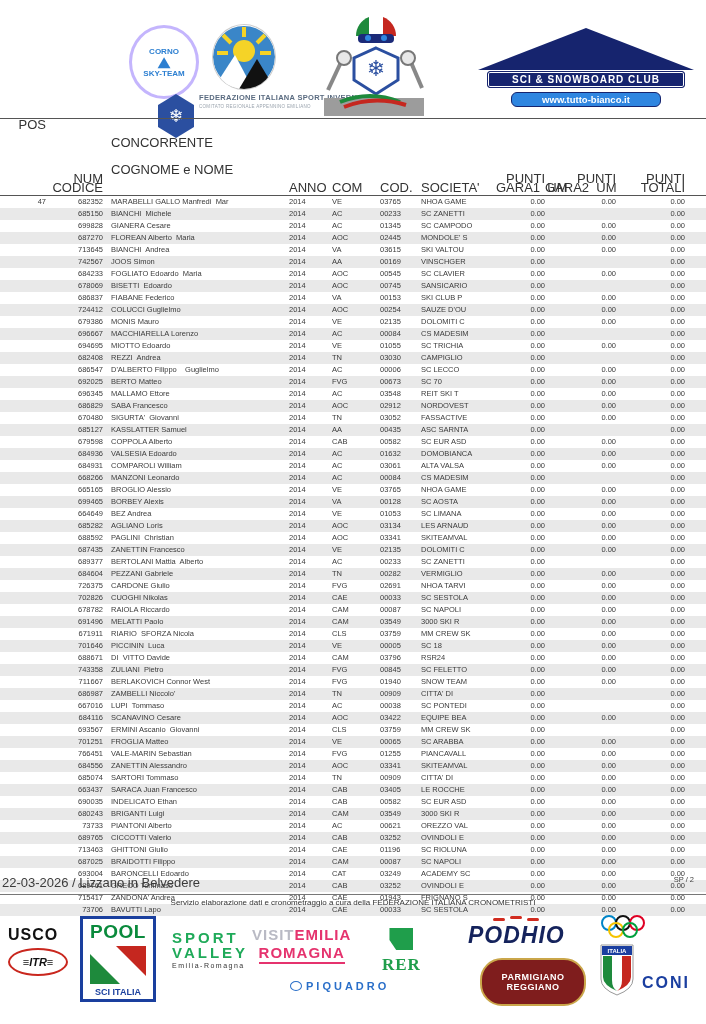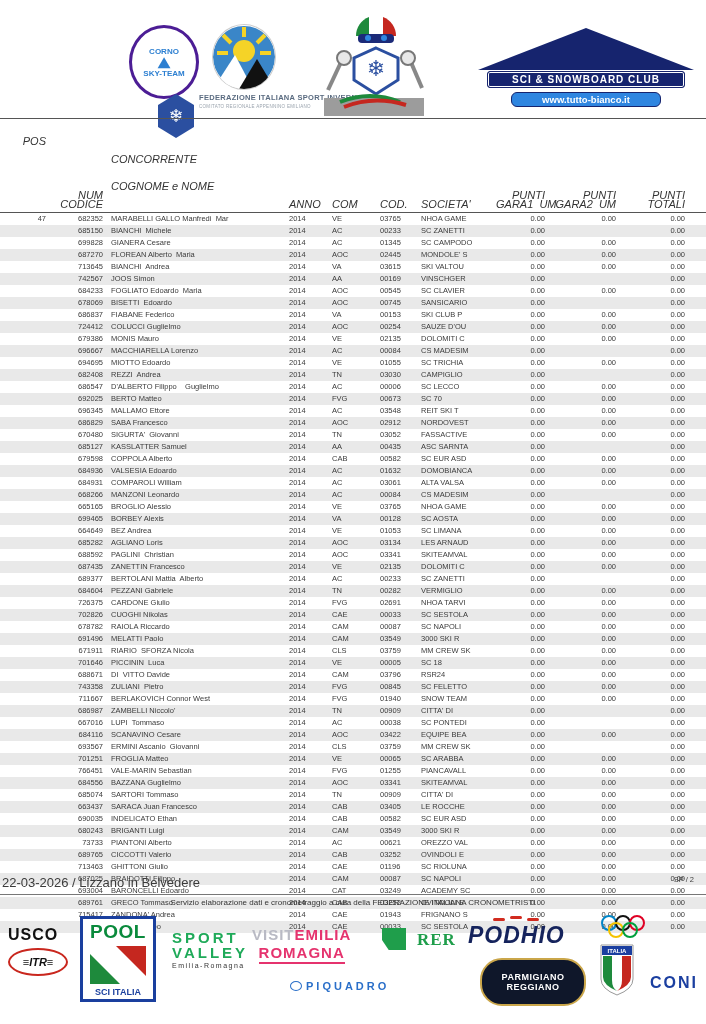--- a/index.html
+++ b/index.html
@@ -5,21 +5,21 @@
   html,body{margin:0;padding:0;background:#fff;}
   .page{position:relative;width:706px;height:1024px;background:#fff;overflow:hidden;
         font-family:"Liberation Sans",sans-serif;color:#3b3b3b;}
 
   
   .logo{position:absolute;}
   .badge{border-radius:50%;display:flex;flex-direction:column;align-items:center;justify-content:center;text-align:center;}
   .valcarlina{left:45px;top:27px;width:66px;height:70px;background:#c5271f;color:#fff;
               font-style:italic;font-weight:bold;font-size:11px;line-height:11px;box-shadow:0 0 0 2px #c5271f;}
   .valcarlina .skier{font-size:16px;line-height:14px;}
-  .corno{left:129px;top:25px;width:64px;height:68px;background:#fff;border:3px solid #4c1d95;color:#2c7fd1;
+  .corno{left:129px;top:25px;width:64px;height:68px;background:#fff;border:3px solid #c4b5fd;color:#2c7fd1;
          font-weight:bold;font-size:8px;line-height:9px;}
   .corno .mtn{font-size:15px;line-height:13px;color:#2c7fd1;}
   .sunlogo{left:212px;top:24px;width:62px;height:64px;border-radius:50%;overflow:hidden;border:1px solid #ccc;}
   .fisi-block{left:158px;top:94px;display:flex;align-items:flex-start;gap:5px;}
   .fisi-crest{width:36px;height:44px;background:#2b4fa0;clip-path:polygon(50% 0,100% 25%,100% 75%,50% 100%,0 75%,0 25%);
               display:flex;align-items:center;justify-content:center;color:#fff;font-size:18px;}
   .fisi-text{font-weight:bold;color:#5a6b80;font-size:7.5px;line-height:8px;letter-spacing:.3px;}
   .fisi-text .sub{font-weight:normal;color:#9aa3ad;font-size:4.5px;line-height:5px;margin-top:2px;}
   .mascot{left:322px;top:14px;width:108px;height:104px;}
   .tb{left:478px;top:28px;width:216px;}
@@ -29,22 +29,22 @@
                 font-weight:bold;font-style:italic;font-size:15px;letter-spacing:.5px;
                 text-shadow:1px 1px 0 #0d1a52;}
   .tb-bar{margin:1px auto 0;width:196px;height:15px;background:#16246e;border:1px solid #16246e;border-radius:3px;
           color:#fff;font-weight:bold;font-size:10px;text-align:center;line-height:15px;letter-spacing:1px;
           box-shadow:inset 0 0 0 1px #fff;}
   .tb-url{margin:4px auto 0;width:148px;height:13px;background:#2f86e0;border:1px solid #16246e;border-radius:6px;
           color:#fff;font-weight:bold;font-size:9.5px;text-align:center;line-height:13px;}
 
   
   .results{position:absolute;left:0;top:118px;width:706px;border-collapse:collapse;table-layout:fixed;}
-  .results thead th{font-style:italic;font-weight:normal;font-size:11px;color:#333;
-                    vertical-align:bottom;padding:18px 0 3px 0;line-height:9px;}
+  .results thead th{font-weight:normal;font-size:13px;color:#333;
+                    vertical-align:bottom;padding:1px 0 3px 0;line-height:9px;}
   .results thead tr{border-top:1px solid #555;border-bottom:1px solid #555;}
   .results thead th.top{vertical-align:top;}
   .results td{font-size:7.5px;line-height:12px;height:12px;padding:0;overflow:hidden;white-space:nowrap;}
   .results tbody tr:nth-child(even){background:#e9e9e9;}
   .c0{width:46px;text-align:right;}
   .c1{width:57px;text-align:right;}
   .c2{width:171px;text-align:left;padding-left:8px !important;white-space:pre !important;}
   .c3{width:33px;text-align:left;padding-left:7px !important;}
   .c4{width:48px;text-align:left;padding-left:10px !important;}
   .c5{width:41px;text-align:left;}
@@ -74,32 +74,32 @@
   .sv{text-align:left;}
   .sv .g{color:#1faa59;font-weight:900;font-size:15px;letter-spacing:3px;line-height:15px;}
   .sv .er{color:#333;font-size:7px;letter-spacing:1.5px;margin-top:2px;}
   .visit{white-space:nowrap;}
   .visit .v{color:#b9bac4;font-size:15px;font-weight:bold;letter-spacing:1px;}
   .visit .e{color:#e5336e;font-size:15px;font-weight:900;letter-spacing:1px;}
   .visit .r{color:#e5336e;font-size:15px;font-weight:900;letter-spacing:1px;display:inline-block;
             border-bottom:2px solid #e5336e;padding-bottom:1px;}
   .piq{color:#2a6fc9;font-size:11px;letter-spacing:3px;font-weight:bold;display:flex;align-items:center;gap:4px;}
   .piq .ring{width:10px;height:8px;border:1.5px solid #2a6fc9;border-radius:50%;}
-  .rer{display:flex;align-items:flex-end;gap:11px;}
+  .rer{display:flex;align-items:center;gap:5px;flex-direction:column;}
   .rer .sq{width:24px;height:22px;background:#1f9e4b;clip-path:polygon(0 0,100% 0,100% 100%,28% 100%,0 55%);}
   .rer .t{color:#1f9e4b;font-family:"Liberation Serif",serif;font-weight:900;font-size:17px;letter-spacing:1px;}
   .podhio{text-align:center;}
   .podhio .dash{display:flex;gap:5px;justify-content:center;margin-bottom:1px;}
   .podhio .dash i{display:block;width:12px;height:3px;background:#d12b1f;border-radius:2px;}
   .podhio .dash i:nth-child(2){margin-top:-2px;}
   .podhio .t{color:#15235c;font-weight:900;font-style:italic;font-size:23px;letter-spacing:1px;}
-  .parm{width:102px;height:44px;background:#0f172a;border:2px solid #caa64a;border-radius:22px;
+  .parm{width:102px;height:44px;background:#7f1d1d;border:2px solid #caa64a;border-radius:22px;
         color:#fff;display:flex;flex-direction:column;align-items:center;justify-content:center;
         font-weight:bold;font-size:9px;letter-spacing:.5px;line-height:10px;}
-  .coni-wrap{display:flex;align-items:flex-start;gap:16px;}
+  .coni-wrap{display:flex;align-items:flex-start;gap:8px;}
   .coni-txt{color:#1b3fa0;font-weight:900;font-size:16px;letter-spacing:2px;margin-top:30px;}
 </style>
 </head>
 <body>
 
 <div class="page">
 
 
   <div class="logo badge corno">
     <span>CORNO</span>
@@ -808,21 +808,21 @@
           <td class="c5">01255</td>
           <td class="c6">PIANCAVALL</td>
           <td class="c7">0.00</td>
           <td class="c8">0.00</td>
           <td class="c9">0.00</td>
           <td class="c10"></td>
         </tr>
         <tr>
           <td class="c0"></td>
           <td class="c1">684556</td>
-          <td class="c2">BAZZANA Guglielmo</td>
+          <td class="c2">ZANETTIN Alessandro</td>
           <td class="c3">2014</td>
           <td class="c4">AOC</td>
           <td class="c5">03341</td>
           <td class="c6">SKITEAMVAL</td>
           <td class="c7">0.00</td>
           <td class="c8">0.00</td>
           <td class="c9">0.00</td>
           <td class="c10"></td>
         </tr>
         <tr>

